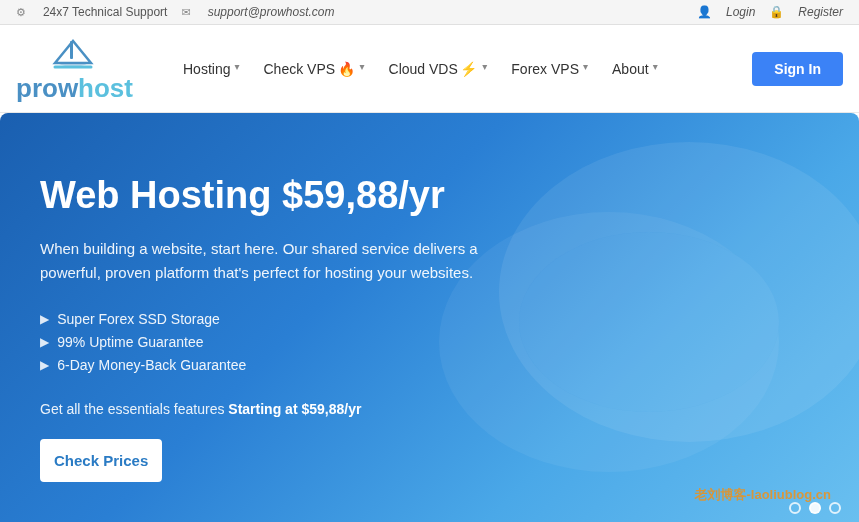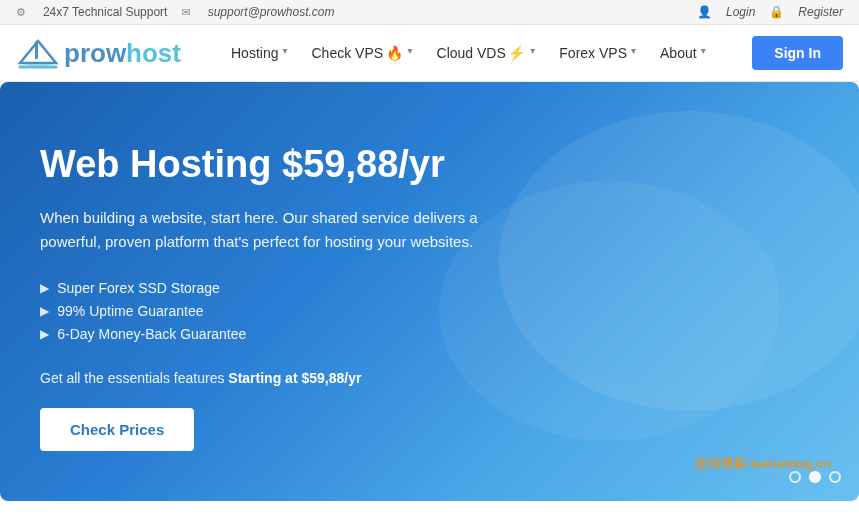--- a/index.html
+++ b/index.html
@@ -27,20 +27,21 @@
       border-bottom: 1px solid #e8e8e8;
       display: flex;
       align-items: center;
       padding: 8px 16px;
       gap: 0;
     }
     .logo {
       display: flex;
       align-items: center;
       margin-right: 40px;
+      flex-direction: column;
     }
     .logo-icon {
       width: 44px;
       height: 40px;
       margin-right: 4px;
     }
     .logo-text {
       font-size: 26px;
       font-weight: bold;
     }
@@ -140,21 +141,21 @@
       color: rgba(255,255,255,0.9);
       margin-bottom: 22px;
     }
     .hero-essentials strong { color: #fff; }
 
     .check-prices-btn {
       background: #fff;
       color: #2a7bc4;
       border: 2px solid #fff;
       border-radius: 4px;
-      padding: 11px 28px;
+      padding: 11px 12px;
       font-size: 15px;
       font-weight: bold;
       cursor: pointer;
       display: inline-block;
     }
 
     
     .watermark {
       position: absolute;
       bottom: 28px;

